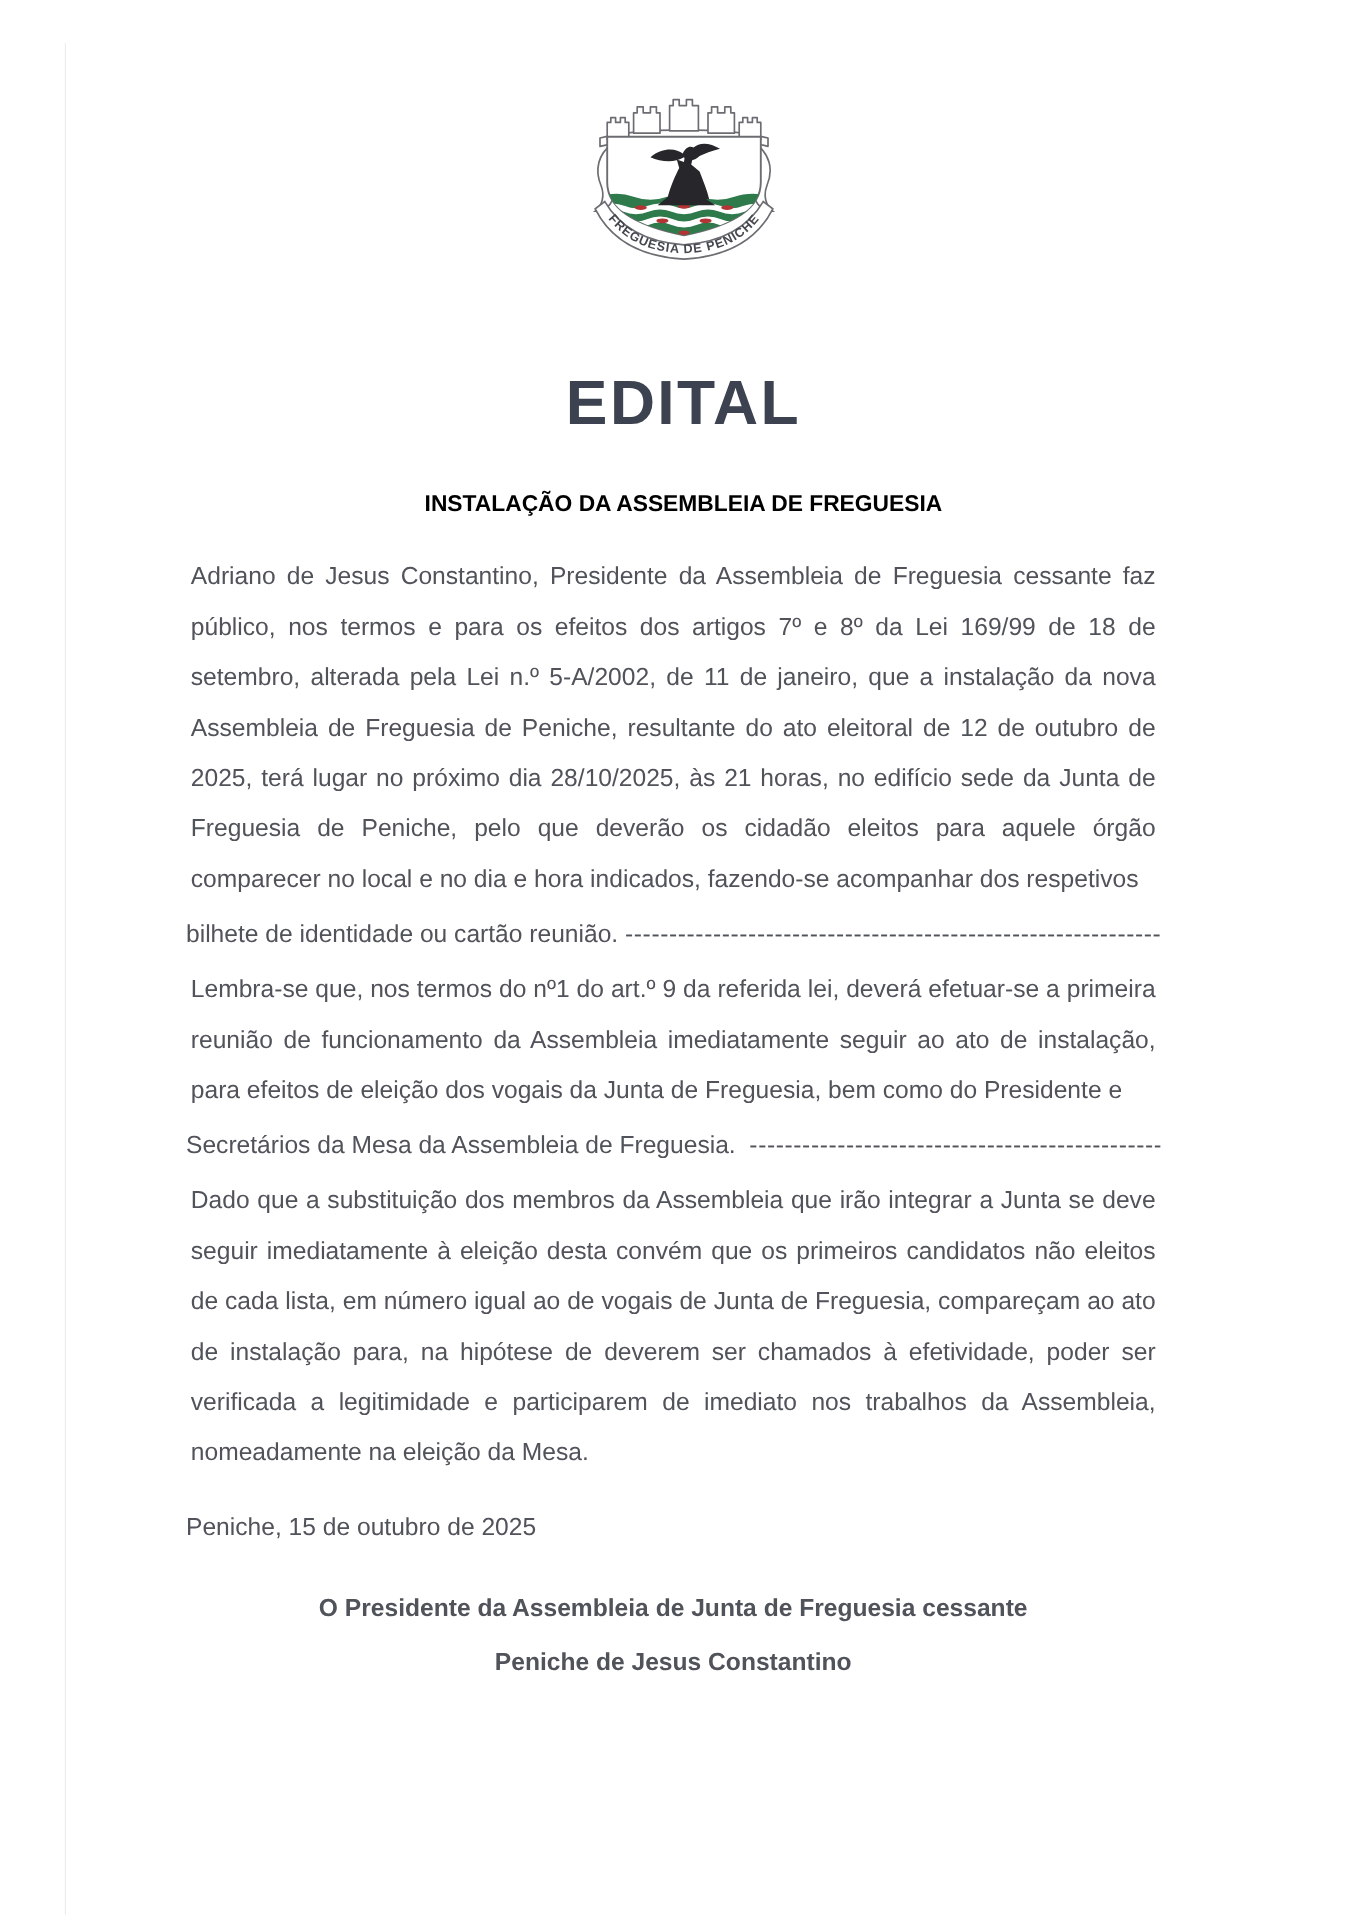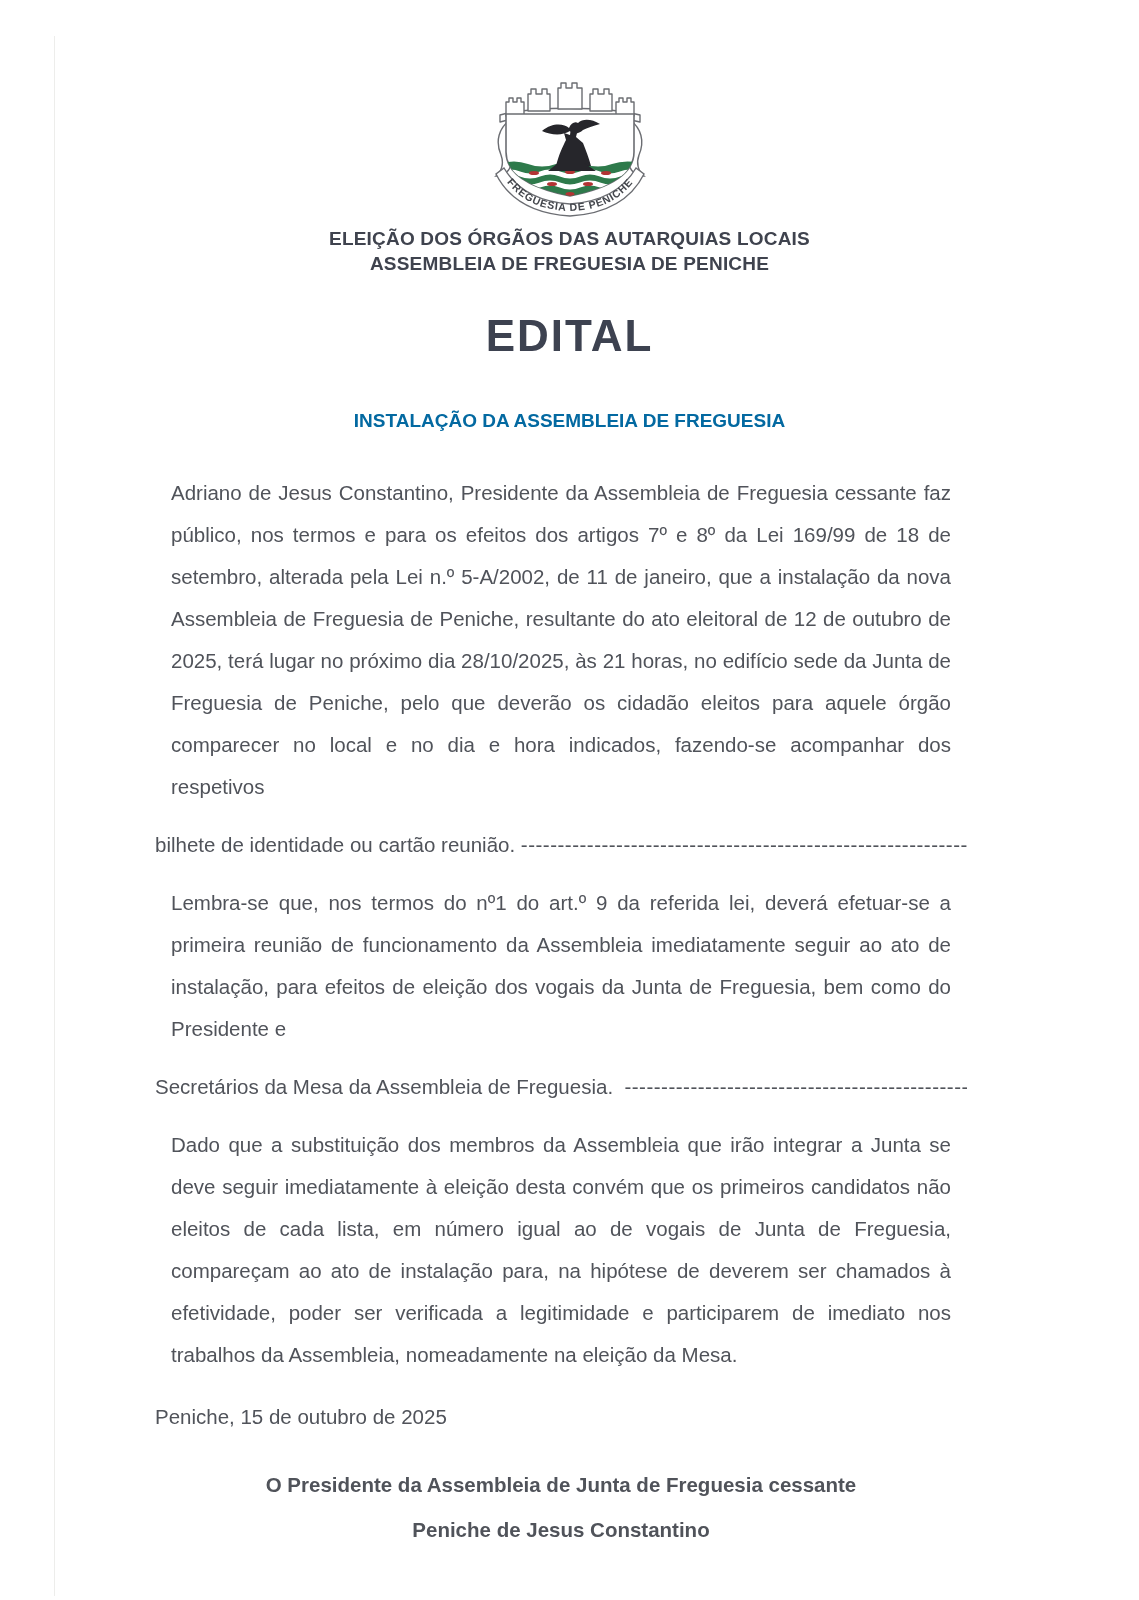--- a/index.html
+++ b/index.html
@@ -20,33 +20,33 @@
     position:absolute;top:78px;left:0;right:0;
     display:flex;justify-content:center;
   }
   .hdr{
     position:absolute;top:226px;left:0;right:0;
     text-align:center;font-weight:bold;font-size:19px;line-height:25px;
     color:#3f434e;letter-spacing:0.2px;
   }
   .title{
     position:absolute;top:300px;left:0;right:0;
-    text-align:center;font-size:44px;line-height:72px;font-weight:bold;
+    text-align:center;font-size:52px;line-height:72px;font-weight:bold;
     color:#3d4250;letter-spacing:2px;
   }
   .subtitle{
     position:absolute;top:408px;left:0;right:0;
     text-align:center;font-weight:bold;font-size:19px;line-height:26px;
-    color:#0369a1;
+    color:#000000;
   }
   .content{
     position:absolute;top:456px;left:155px;width:812px;
     font-size:20.5px;line-height:42px;color:#50535a;
   }
-  .para{margin:16px;text-align:justify;}
+  .para{margin:4px;text-align:justify;}
   .lastline{display:flex;align-items:baseline;}
   .tail{white-space:pre;}
   .dashes{flex:1;overflow:hidden;white-space:nowrap;letter-spacing:0.5px;}
   .dateline{margin:20px 0 0 0;}
   .sig{margin-top:24px;text-align:center;line-height:45px;font-weight:bold;}
   .sig p{margin:0;}
 </style>
 </head>
 <body>
 
@@ -92,24 +92,20 @@
       </g>
 
       <path d="M26,96 C40,124 66,136 100,138 C134,136 160,124 174,96 L166,90 C152,114 128,124 100,126 C72,124 48,114 34,90 Z" fill="#ffffff" stroke="#6b6d72" stroke-width="1.4"></path>
       <path id="bannerPath" d="M33,99 C50,124 72,132 100,133 C128,132 150,124 167,99" fill="none"></path>
       <text font-size="10.5" font-weight="bold" letter-spacing="0.8" font-family="Liberation Sans, sans-serif" fill="#44474d">
         <textPath href="#bannerPath" startOffset="50%" text-anchor="middle">FREGUESIA DE PENICHE</textPath>
       </text>
     </svg>
   </div>
 
-  <div class="hdr">
-    <div>ELEIÇÃO DOS ÓRGÃOS DAS AUTARQUIAS LOCAIS</div>
-    <div>ASSEMBLEIA DE FREGUESIA DE PENICHE</div>
-  </div>
 
   <div class="title">EDITAL</div>
   <div class="subtitle">INSTALAÇÃO DA ASSEMBLEIA DE FREGUESIA</div>
 
   <div class="content">
 
     <p class="para">Adriano de Jesus Constantino, Presidente da Assembleia de Freguesia cessante faz público, nos termos e para os efeitos dos artigos 7º e 8º da Lei 169/99 de 18 de setembro, alterada pela Lei n.º 5-A/2002, de 11 de janeiro, que a instalação da nova Assembleia de Freguesia de Peniche, resultante do ato eleitoral de 12 de outubro de 2025, terá lugar no próximo dia 28/10/2025, às 21 horas, no edifício sede da Junta de Freguesia de Peniche, pelo que deverão os cidadão eleitos para aquele órgão comparecer no local e no dia e hora indicados, fazendo-se acompanhar dos respetivos</p>
     <div class="lastline">
       <span class="tail">bilhete de identidade ou cartão reunião. </span>
       <span class="dashes">--------------------------------------------------------------------------------</span>

